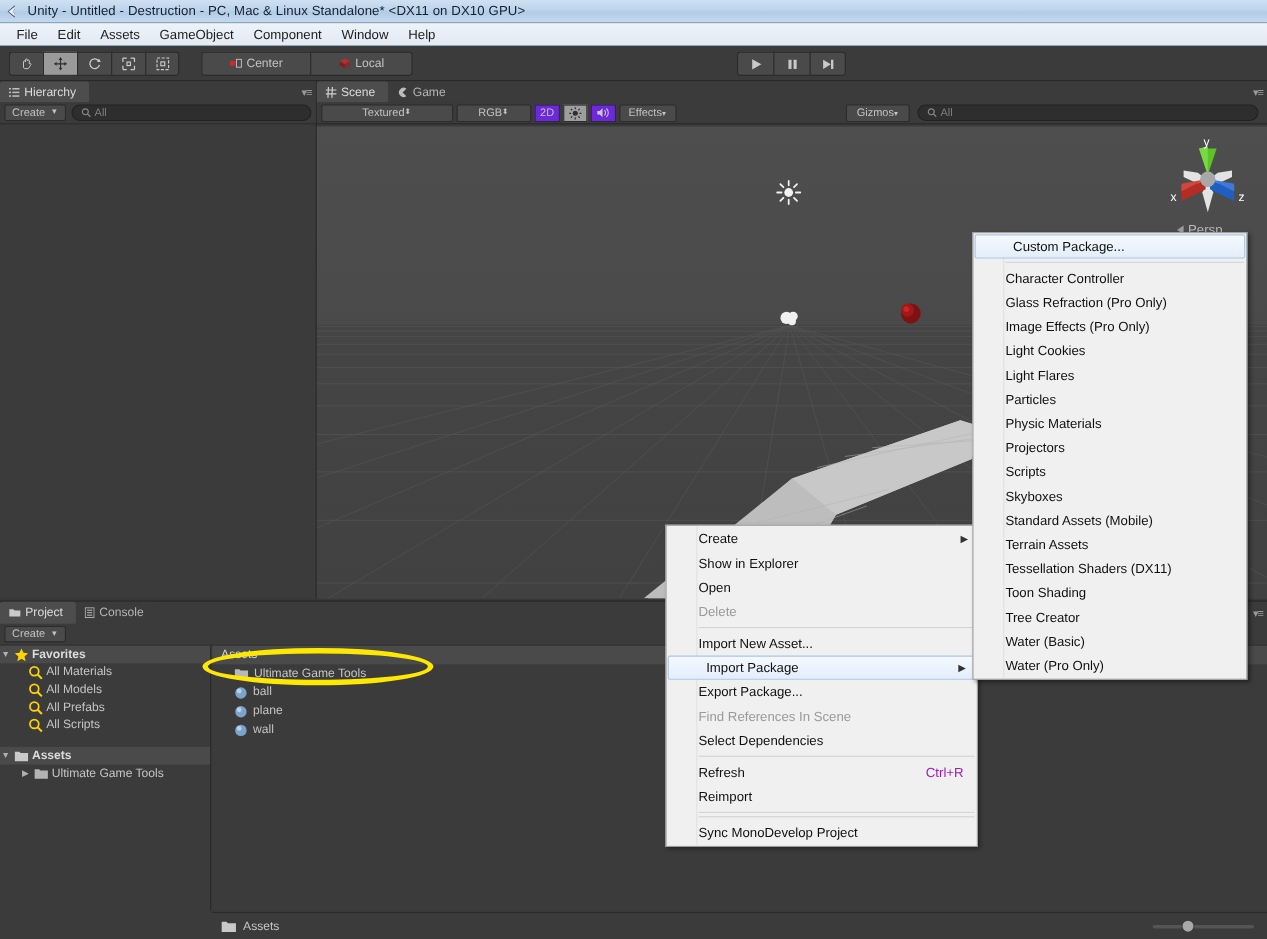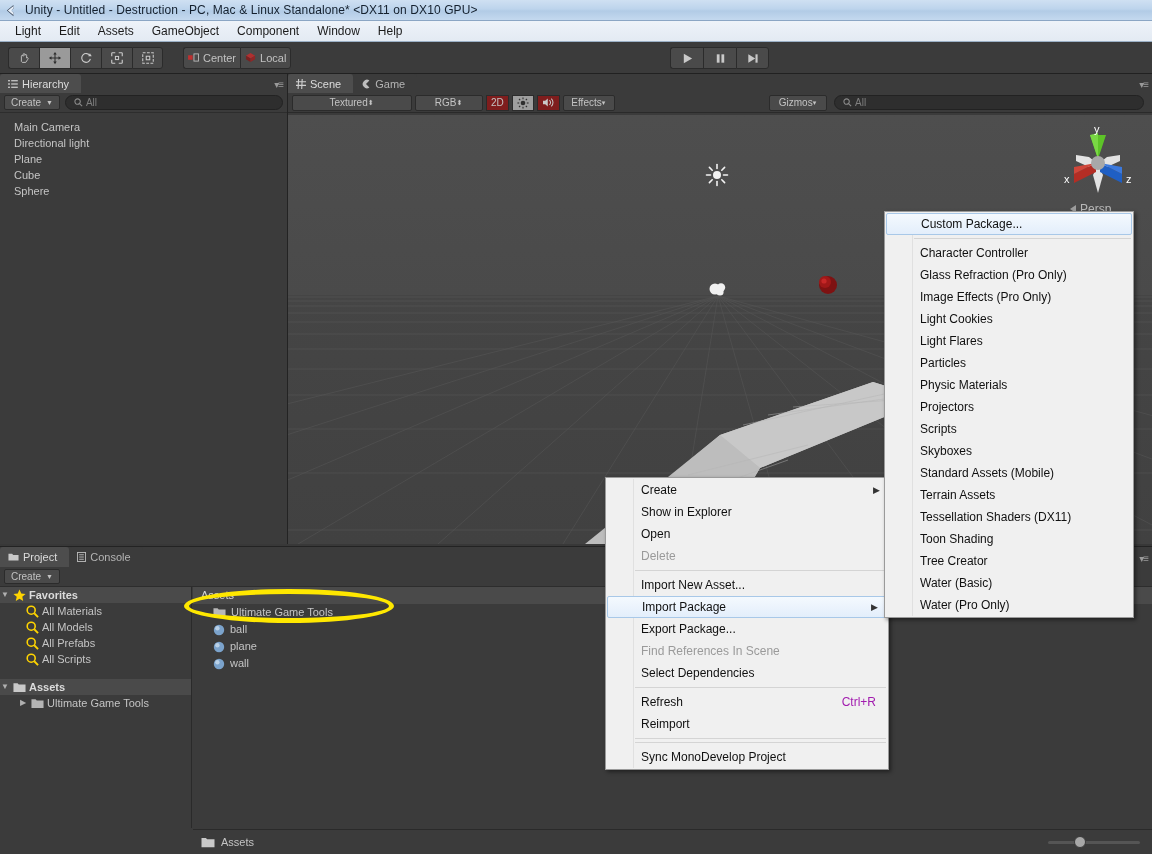--- a/index.html
+++ b/index.html
@@ -50,21 +50,21 @@
     display: flex; align-items: center; justify-content: center;
     color: #c8c8c8;
   }
   .tbtn:first-child { border-radius: 3px 0 0 3px; }
   .tbtn:last-child { border-right: 1px solid #2b2b2b; border-radius: 0 3px 3px 0; }
   .tbtn.active { background: #9a9a9a; color: #2a2a2a; }
 
   .pivot-group { display: flex; margin-left: 20px; }
   .pbtn {
     height: 22px; background: #4a4a4a; border: 1px solid #2b2b2b; border-right: none;
-    display: flex; align-items: center; gap: 4px; padding: 0 4px;
+    display: flex; align-items: center; gap: 4px; padding: 0 25px;
     color: #c2c2c2; font-size: 11px;
   }
   .pbtn:first-child { border-radius: 3px 0 0 3px; }
   .pbtn:last-child { border-right: 1px solid #2b2b2b; border-radius: 0 3px 3px 0; }
 
   .play-group { position: absolute; left: 670px; top: 5px; display: flex; }
   .plbtn {
     width: 33px; height: 22px; background: #4a4a4a; border: 1px solid #2b2b2b; border-right: none;
     display: flex; align-items: center; justify-content: center; color: #c8c8c8;
   }
@@ -116,21 +116,21 @@
   .scenebar {
     height: 20px; background: #3b3b3b; display: flex; align-items: center;
     padding-left: 4px; gap: 3px; border-bottom: 1px solid #2a2a2a;
   }
   .dropbtn {
     height: 16px; background: #4a4a4a; border: 1px solid #2b2b2b; border-radius: 2px;
     display: flex; align-items: center; justify-content: center;
     padding: 0 3px 0 2px; color: #c3c3c3; font-size: 10px;
   }
   .sq {
-    height: 16px; min-width: 22px; background: #7f1d1d; border: 1px solid #2b2b2b;
+    height: 16px; min-width: 22px; background: #6d28d9; border: 1px solid #2b2b2b;
     display: flex; align-items: center; justify-content: center; color: #c3c3c3; font-size: 10px;
     padding: 0 4px;
   }
   .sq.on { background: #9e9e9e; color: #2b2b2b; }
 
   .viewport {
     position: absolute; left: 0; top: 41px; width: 864px; height: 429px;
     background: #4a4a4a; overflow: hidden;
   }
 
@@ -173,21 +173,21 @@
     border: 1px solid #9a9a9a;
     box-shadow: 2px 2px 4px rgba(0,0,0,.45);
     font-size: 12px; color: #101010; padding: 1px 0;
   }
   .ctxmenu .gutter {
     position: absolute; left: 1px; top: 1px; bottom: 1px; width: 27px; background: #f0f0f0;
     border-right: 1px solid #e0e0e0;
   }
   .ctxitem {
     position: relative; height: 22px; display: flex; align-items: center;
-    padding-left: 35px; padding-right: 10px; white-space: nowrap;
+    padding-right: 10px; white-space: nowrap; margin-left: 29px;
   }
   .ctxitem.dim { color: #9a9a9a; }
   .ctxitem.hl {
     background: linear-gradient(to bottom,#f4f9fe,#e3eefb);
     border: 1px solid #a8c8e8; border-radius: 2px;
     margin: 0 1px; height: 22px; padding-left: 34px;
   }
   .ctxitem .arrow { position: absolute; right: 8px; font-size: 9px; color: #333; }
   .ctxitem .shortcut { position: absolute; right: 12px; color: #a21caf; font-size: 12px; }
   .ctxsep { height: 1px; background: #d4d4d4; margin: 3px 2px 3px 29px; }
@@ -211,21 +211,21 @@
     <span class="title-icon">
       <svg width="15" height="15" viewBox="0 0 16 16">
         <polygon points="2,8 9,2 9,6 6,8 9,10 9,14" fill="#3d4a5c"></polygon>
         <polygon points="3,8 9,3.2 9,5.6 6.6,8 9,10.4 9,12.8" fill="#e8f0fa"></polygon>
       </svg>
     </span>
     <span class="title-text">Unity - Untitled - Destruction - PC, Mac &amp; Linux Standalone* &lt;DX11 on DX10 GPU&gt;</span>
   </div>
 
   <div class="menubar">
-    <div class="mi">Light</div>
+    <div class="mi">File</div>
     <div class="mi">Edit</div>
     <div class="mi">Assets</div>
     <div class="mi">GameObject</div>
     <div class="mi">Component</div>
     <div class="mi">Window</div>
     <div class="mi">Help</div>
   </div>
 
   <div class="toolbar">
     <div class="tool-group">
@@ -319,27 +319,20 @@
         <span>Create</span>
         <span style="font-size:7px;">▼</span>
       </div>
       <div class="searchfield">
         <svg width="9" height="9" viewBox="0 0 10 10">
           <circle cx="4" cy="4" r="3" fill="none" stroke="#8a8a8a" stroke-width="1.2"></circle>
           <line x1="6.2" y1="6.2" x2="9" y2="9" stroke="#8a8a8a" stroke-width="1.2"></line>
         </svg>
         <span>All</span>
       </div>
-    </div>
-    <div class="items">
-      <div class="hitem">Main Camera</div>
-      <div class="hitem">Directional light</div>
-      <div class="hitem">Plane</div>
-      <div class="hitem">Cube</div>
-      <div class="hitem">Sphere</div>
     </div>
   </div>
 
   <div id="sceneview">
     <div class="panel-tabrow">
       <div class="ptab sel">
         <svg width="10" height="10" viewBox="0 0 10 10">
           <path d="M2.6 0 L2.1 10 M6.2 0 L5.7 10 M0 2.8 H10 M0 6.4 H10" stroke="#cfcfcf" stroke-width="1.1"></path>
         </svg>
         <span>Scene</span>

